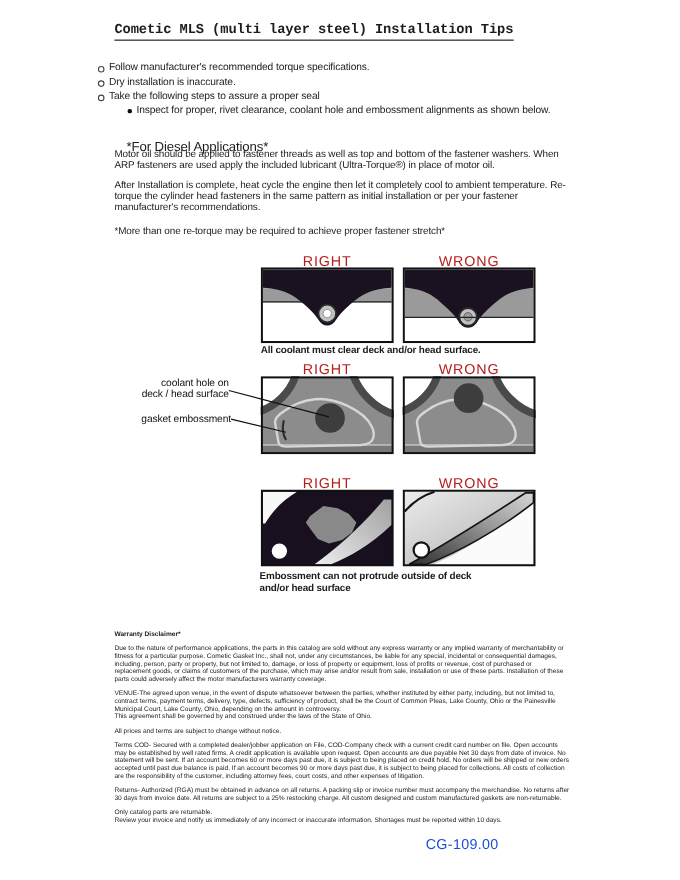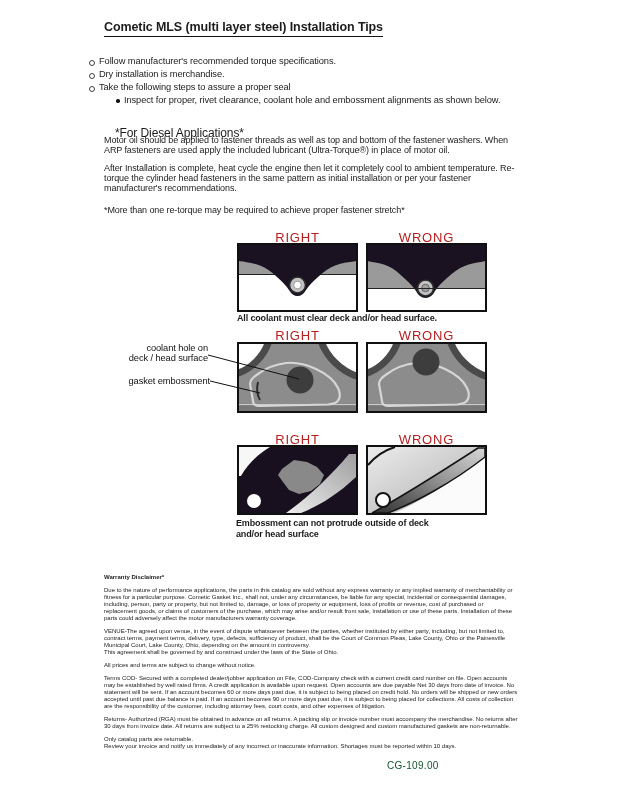--- a/index.html
+++ b/index.html
@@ -3,21 +3,21 @@
 <meta charset="utf-8">
 <style>
   html,body{margin:0;padding:0;background:#ffffff;}
   .page{
     position:relative;width:618px;height:800px;background:#ffffff;overflow:hidden;
     font-family:"Liberation Sans","DejaVu Sans",sans-serif;color:#1c1c1c;
   }
   .abs{position:absolute;}
   .title{
     left:104px;top:20px;font-size:12.5px;font-weight:bold;letter-spacing:-0.1px;
-    border-bottom:1.5px solid #111;padding-bottom:2px;white-space:nowrap;margin:0;
+    border-bottom:1.5px solid #111;padding-bottom:2px;white-space:nowrap;margin:0;font-family:Liberation Mono, monospace;
   }
   .bullets{left:89px;top:41px;width:440px;font-size:9.3px;letter-spacing:-0.1px;margin-top:14px;}
   .b{position:relative;padding-left:10px;line-height:13px;}
   .b.sub{margin-left:25px;}
   .ob{position:absolute;left:0;top:4.5px;width:4px;height:4px;border:1px solid #444;border-radius:50%;}
   .fb{position:absolute;left:2px;top:5px;width:3.5px;height:3.5px;background:#111;border-radius:50%;}
   .diesel-h{left:104px;top:115px;font-size:12px;font-weight:normal;margin:11px;letter-spacing:-0.1px;}
   .bodyp{left:104px;width:414px;font-size:9px;line-height:10px;letter-spacing:-0.1px;margin:0;}
   .p1{top:135px;}
   .p2{top:163px;}
@@ -31,33 +31,33 @@
   .cap1{left:237px;top:313px;}
   .cap2{left:238px;top:415px;}
   .cap3{left:236px;top:518px;}
   .callout{font-size:9.3px;letter-spacing:-0.1px;line-height:10px;text-align:right;color:#111;}
   .co1{right:410px;top:343px;}
   .co2{right:408px;top:376px;}
   .prewrap{white-space:pre-line;}
   .legal{left:104px;top:574px;width:414px;font-size:6px;line-height:7px;letter-spacing:0;color:#222;}
   .legal p{margin:0 0 6px 0;}
   .legal .lh{font-weight:bold;margin-bottom:6px;}
-  .pagecode{left:387px;top:760px;font-size:10px;letter-spacing:0.3px;color:#14532d;}
+  .pagecode{left:387px;top:760px;font-size:13px;letter-spacing:0.3px;color:#1d4ed8;}
   svg{display:block;}
 </style>
 </head>
 <body>
 
 <div class="page">
 
   <h1 class="abs title">Cometic MLS (multi layer steel) Installation Tips</h1>
 
   <div class="abs bullets">
     <div class="b"><span class="ob"></span><span>Follow manufacturer's recommended torque specifications.</span></div>
-    <div class="b"><span class="ob"></span><span>Dry installation is merchandise.</span></div>
+    <div class="b"><span class="ob"></span><span>Dry installation is inaccurate.</span></div>
     <div class="b"><span class="ob"></span><span>Take the following steps to assure a proper seal</span></div>
     <div class="b sub"><span class="fb"></span><span>Inspect for proper, rivet clearance, coolant hole and embossment alignments as shown below.</span></div>
   </div>
 
   <h2 class="abs diesel-h">*For Diesel Applications*</h2>
   <p class="abs bodyp p1">Motor oil should be applied to fastener threads as well as top and bottom of the fastener washers. When ARP fasteners are used apply the included lubricant (Ultra-Torque®) in place of motor oil.</p>
   <p class="abs bodyp p3">*More than one re-torque may be required to achieve proper fastener stretch*</p>
   <p class="abs bodyp p2">After Installation is complete, heat cycle the engine then let it completely cool to ambient temperature. Re-torque the cylinder head fasteners in the same pattern as initial installation or per your fastener manufacturer's recommendations.</p>
 
   <div class="abs dlabel col1 lr1">RIGHT</div>

